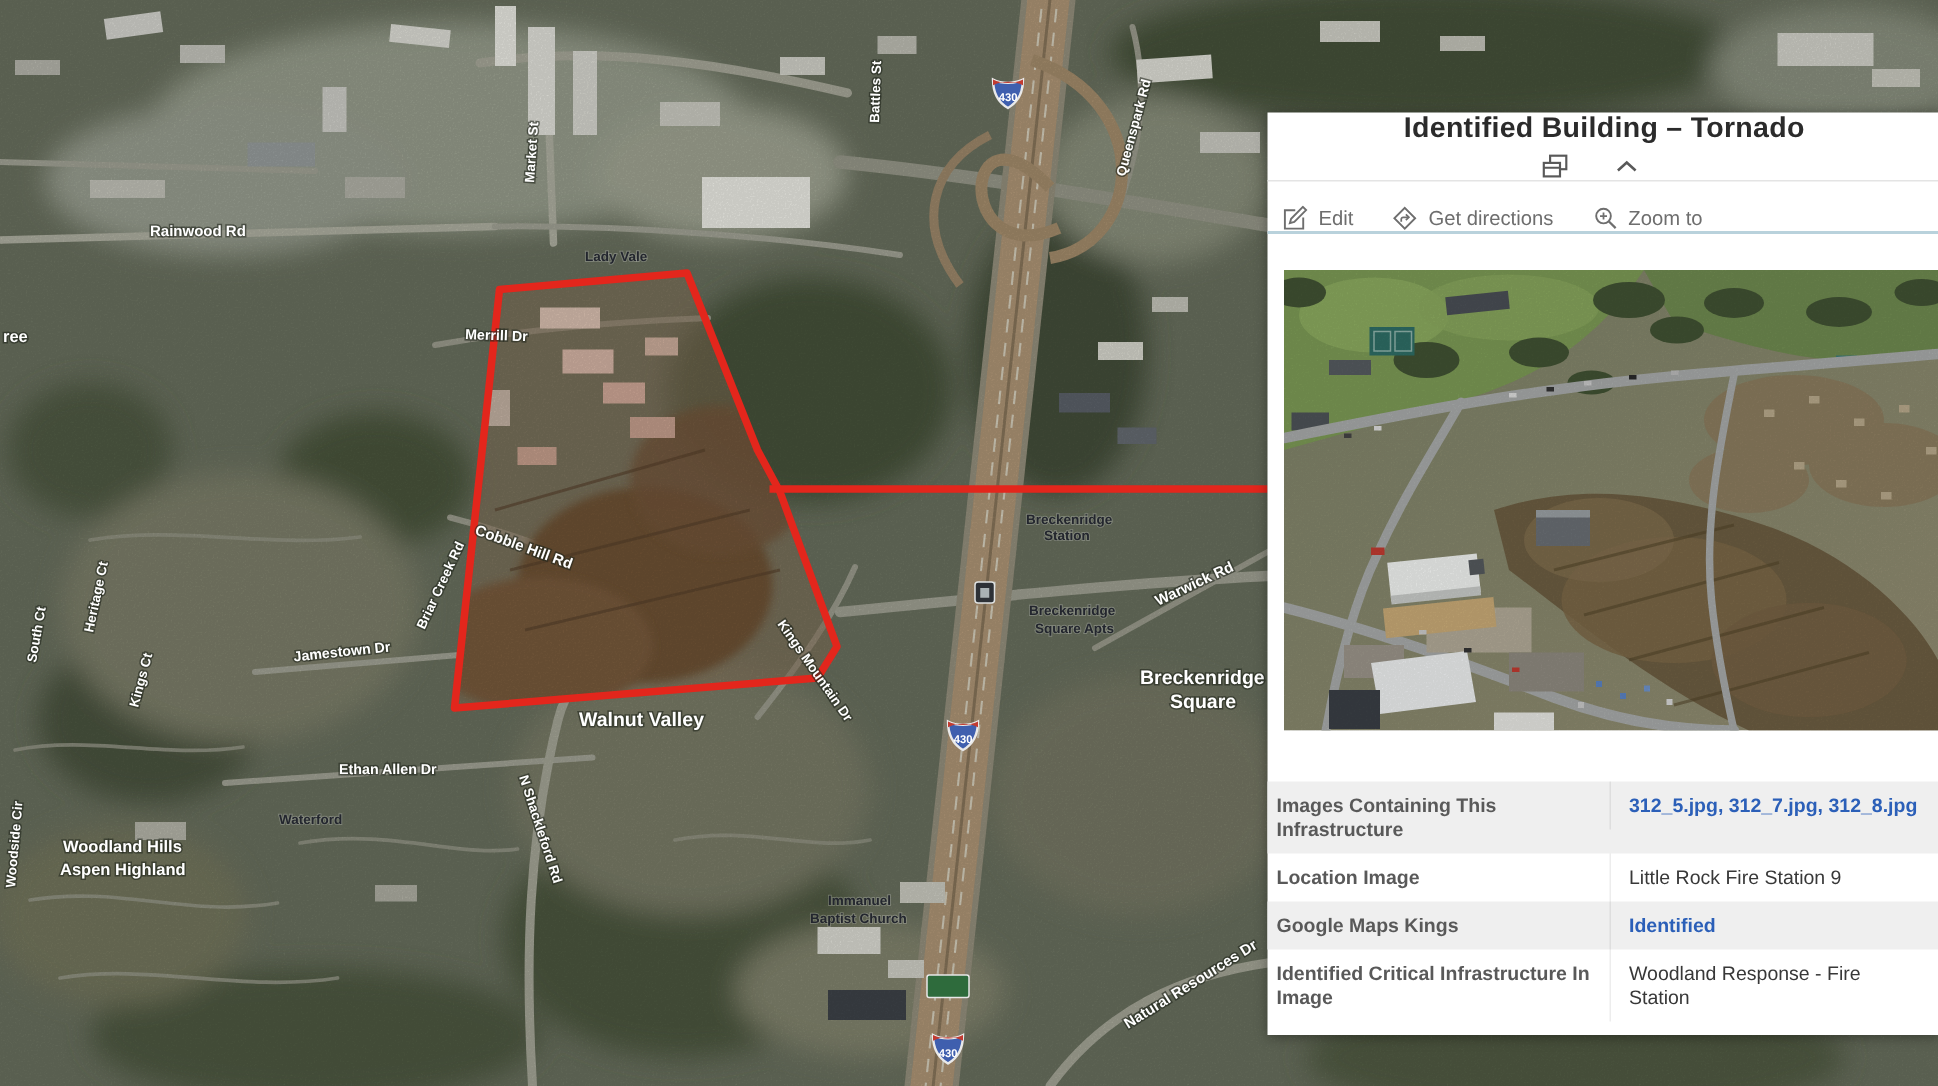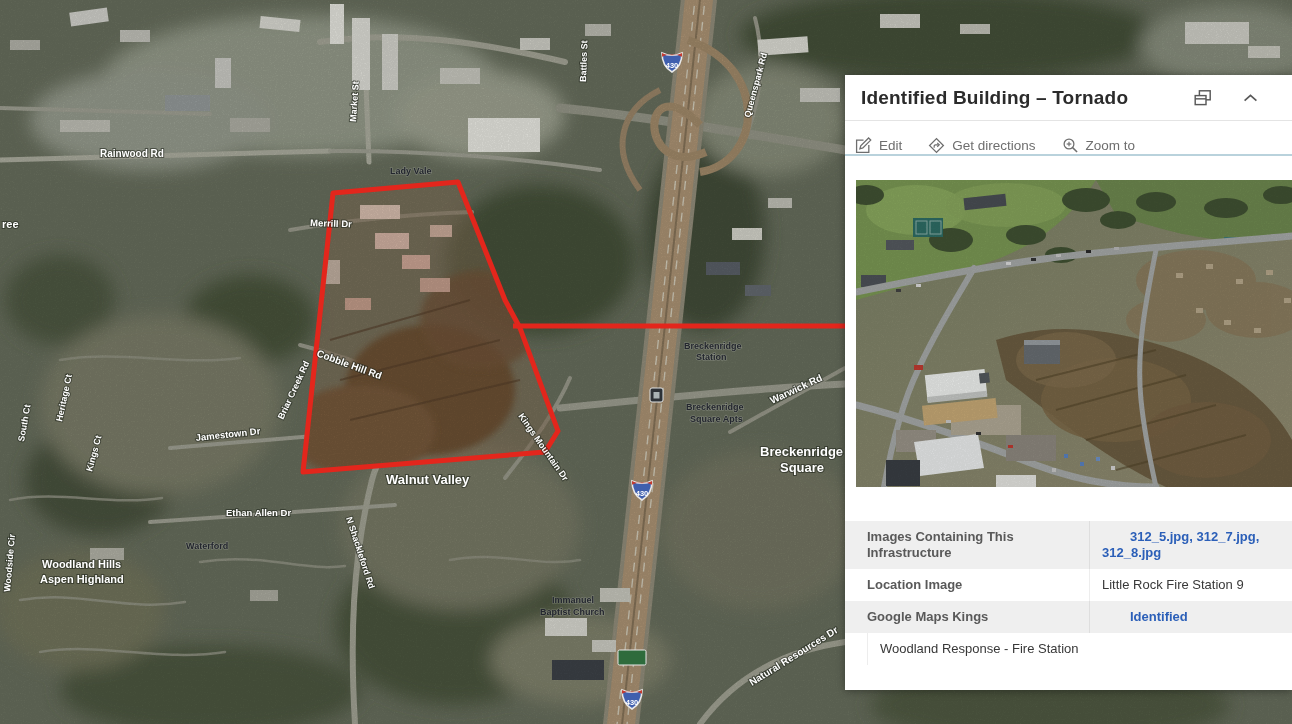--- a/index.html
+++ b/index.html
@@ -12,34 +12,34 @@
   .road-label{fill:#ffffff;font-weight:bold;paint-order:stroke;stroke:rgba(35,40,30,.6);stroke-width:2px;
     font-family:"Liberation Sans",sans-serif;}
   .poi-label{fill:#23262e;font-weight:bold;paint-order:stroke;stroke:rgba(255,255,255,.22);stroke-width:1.2px;
     font-family:"Liberation Sans",sans-serif;}
 
   
   #popup{
     position:absolute;left:845px;top:75px;width:447px;height:615px;
     background:#ffffff;box-shadow:0 1px 8px rgba(0,0,0,.38);
   }
-  .pp-header{height:46px;border-bottom:1px solid #e4e4e4;display:flex;align-items:center;padding:0 14px 0 16px;box-sizing:border-box;}
+  .pp-header{height:46px;border-bottom:1px solid #e4e4e4;display:flex;align-items:center;padding:0 14px 0 16px;box-sizing:border-box;flex-direction:column;}
   .pp-title{font-size:19px;font-weight:bold;color:#2b2b2b;flex:1 1 auto;letter-spacing:.2px;}
   .pp-hicons{display:flex;align-items:center;gap:30px;margin-right:20px;}
   .pp-hicons svg{cursor:pointer;}
   .pp-toolbar{height:35px;display:flex;align-items:center;gap:26px;padding-left:10px;border-bottom:2px solid #b9d2dc;box-sizing:border-box;}
   .pp-action{display:flex;align-items:center;gap:7px;background:none;border:none;padding:0;
     font-family:"Liberation Sans",sans-serif;font-size:13.5px;color:#6e6e6e;cursor:pointer;margin-top:16px;}
   .pp-photo{margin:24px 0 0 11px;width:436px;height:307px;cursor:pointer;}
   .pp-table{margin-top:34px;font-size:13px;}
-  .pp-row{display:flex;align-items:flex-start;padding:0 0 0 22px;}
+  .pp-row{display:flex;align-items:flex-start;padding:0 0 0 6px;}
   .pp-row.shaded{background:#efefef;}
   .pp-cell-label{width:222px;color:#595959;font-weight:bold;line-height:16px;padding:8px 8px 8px 0;box-sizing:border-box;}
   .pp-cell-value{flex:1;color:#383838;line-height:16px;padding:8px 10px 8px 12px;border-left:1px solid rgba(0,0,0,.07);}
-  .lnk{color:#2b5fb8;font-weight:bold;text-decoration:none;cursor:pointer;margin-left:28px;}
+  .lnk{color:#2b5fb8;font-weight:bold;text-decoration:none;cursor:pointer;}
 </style>
 </head>
 <body>
 
 <div id="map-canvas">
 <svg width="1292" height="724" viewBox="0 0 1292 724" xmlns="http://www.w3.org/2000/svg">
   <defs>
     <filter id="speck" x="0" y="0" width="100%" height="100%">
       <feTurbulence type="fractalNoise" baseFrequency="0.85" numOctaves="2" stitchTiles="stitch"></feTurbulence>
       <feColorMatrix type="matrix" values="0 0 0 0 0  0 0 0 0 0  0 0 0 0 0  .7 .7 .7 0 0"></feColorMatrix>
@@ -377,16 +377,17 @@
     </div>
     <div class="pp-row">
       <div class="pp-cell-label">Location Image</div>
       <div class="pp-cell-value">Little Rock Fire Station 9</div>
     </div>
     <div class="pp-row shaded">
       <div class="pp-cell-label">Google Maps Kings</div>
       <div class="pp-cell-value"><a class="lnk">Identified</a></div>
     </div>
     <div class="pp-row">
+      <div class="pp-cell-label">Identified Critical Infrastructure In Image</div>
       <div class="pp-cell-value">Woodland Response - Fire Station</div>
     </div>
   </div>
 </div>
 
 </body></html>

